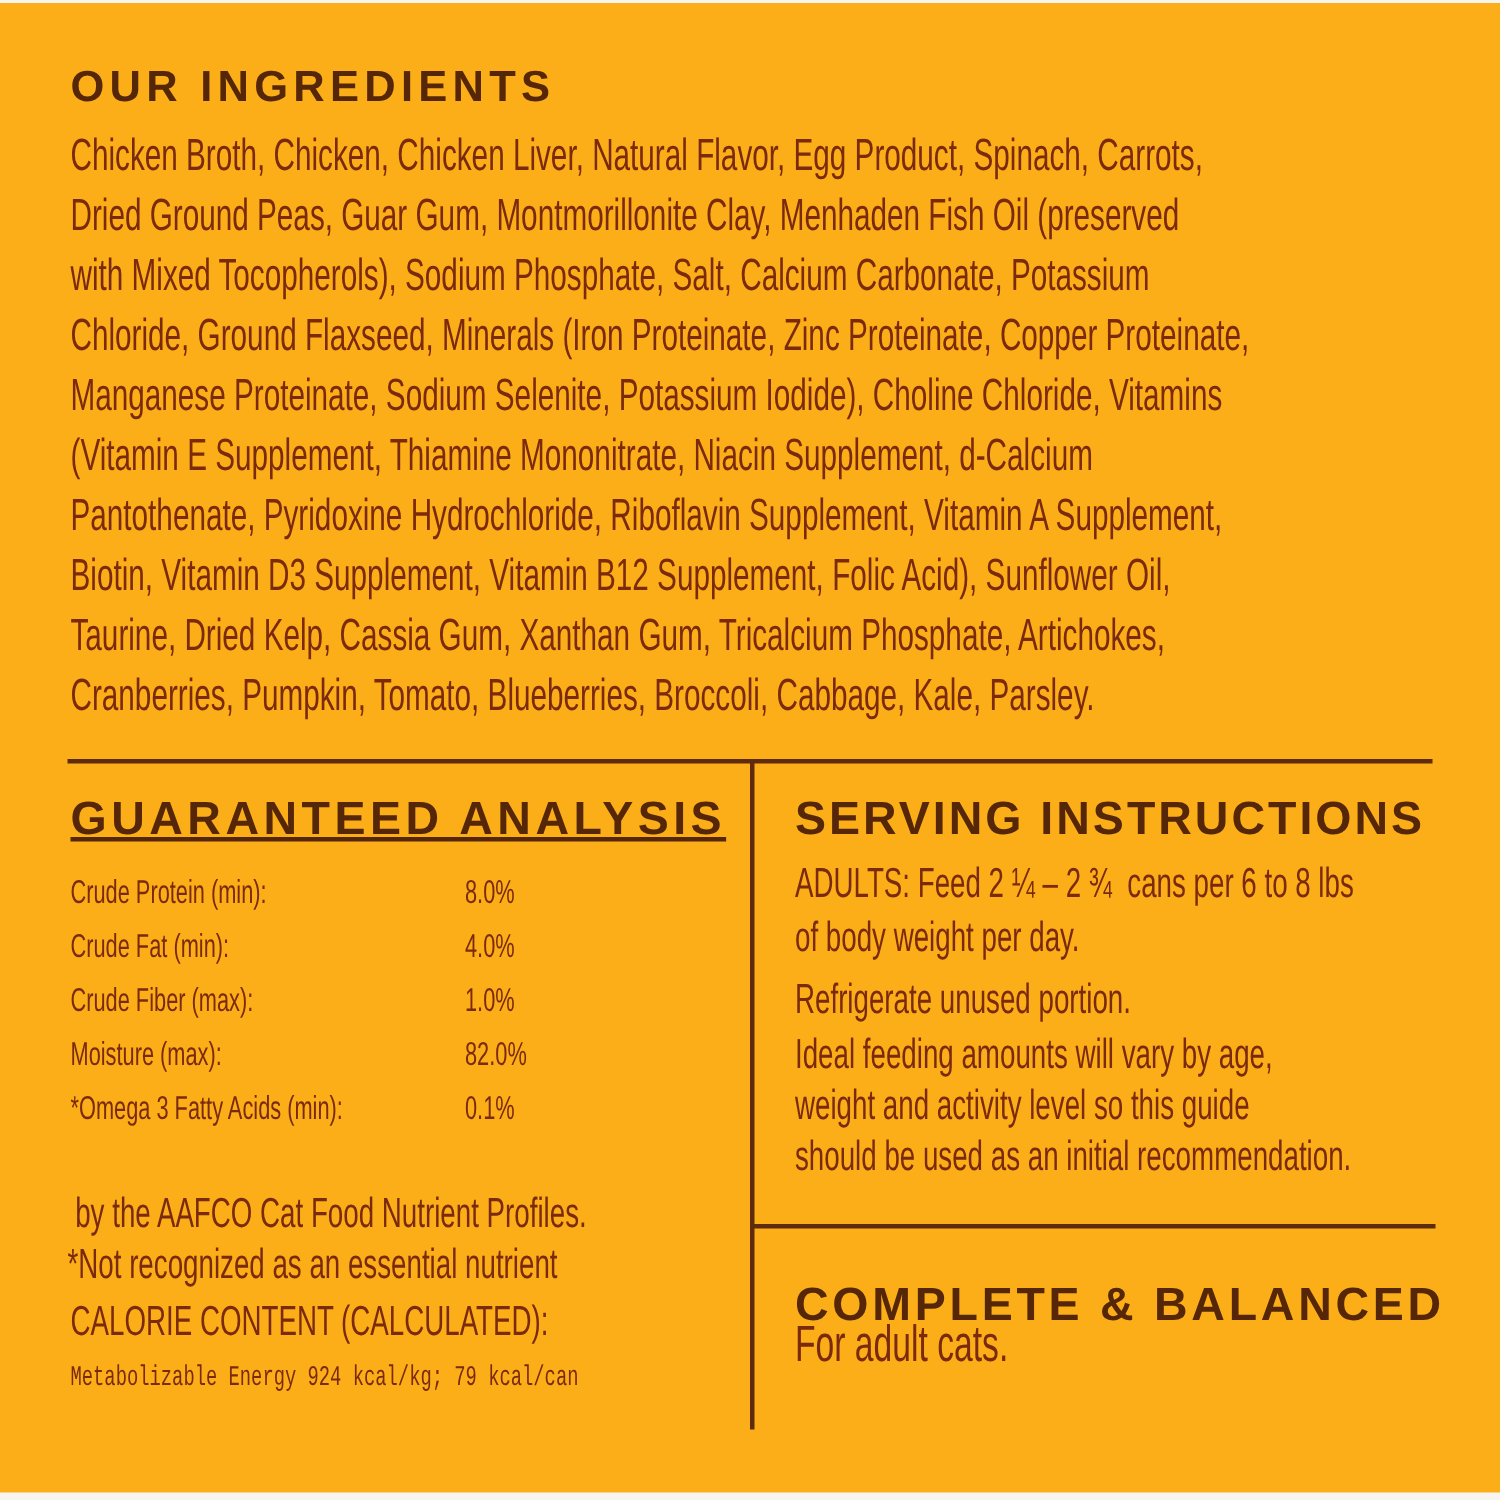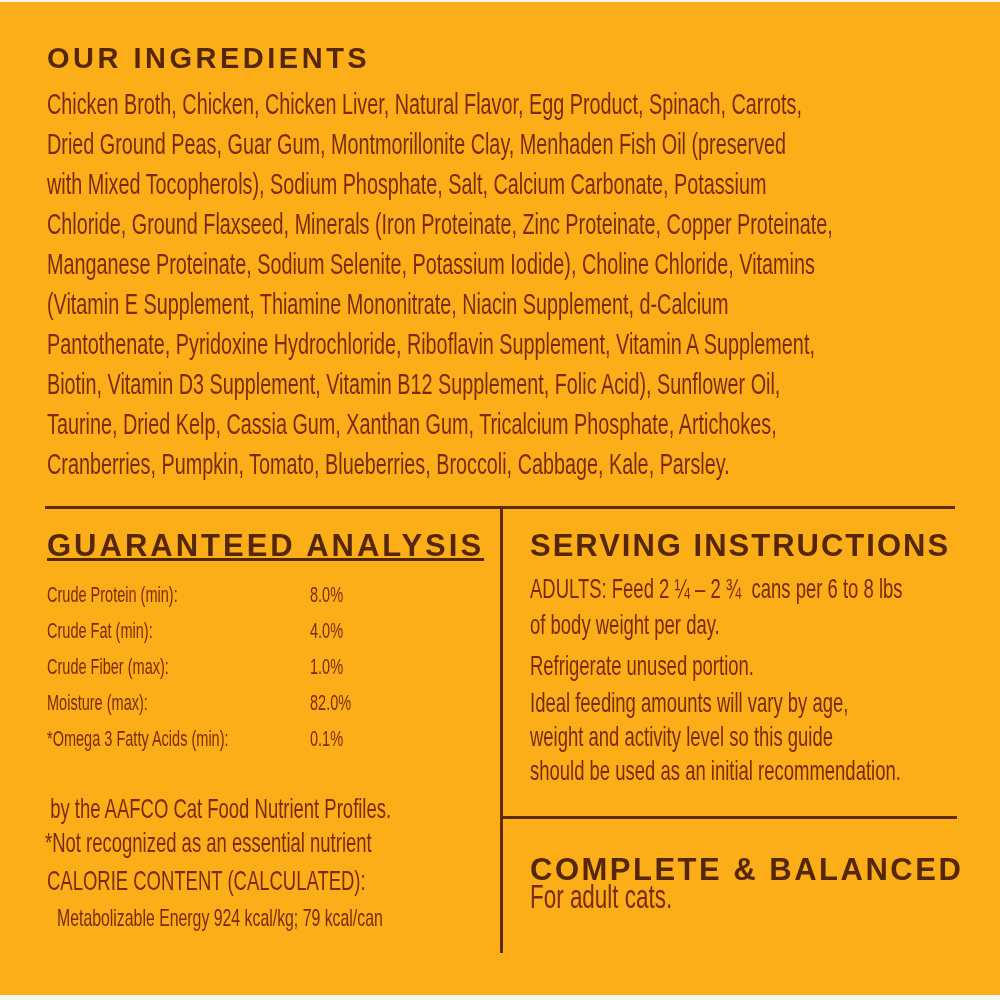--- a/index.html
+++ b/index.html
@@ -24,21 +24,21 @@
   .ing-line{font-size:30px;line-height:40px;height:40px;white-space:pre;}
 
   .ga-rows{position:absolute;left:47px;top:577px;width:440px;}
   .ga-row{position:relative;height:36px;line-height:36px;font-size:22px;}
   .ga-value{position:absolute;left:263px;top:0;}
 
   .footnote{position:absolute;left:45px;top:792px;font-size:28px;}
   .fn-line{height:34px;line-height:34px;white-space:pre;}
 
   .calorie-heading{position:absolute;left:47px;top:864px;font-size:28px;line-height:34px;}
-  .calorie-text{position:absolute;left:57px;top:901px;font-size:24px;line-height:34px;}
+  .calorie-text{position:absolute;left:47px;top:901px;font-size:19px;line-height:34px;font-family:Liberation Mono, monospace;}
 
   .si-para{position:absolute;left:530px;}
   .si-p1{top:571px;}
   .si-p2{top:648px;}
   .si-p3{top:686px;}
   .si-line{font-size:28px;line-height:36px;height:36px;white-space:pre;}
   .si-p3 .si-line{line-height:34px;height:34px;}
 
   .cb-text{position:absolute;left:530px;top:879px;font-size:34px;line-height:34px;}
 

